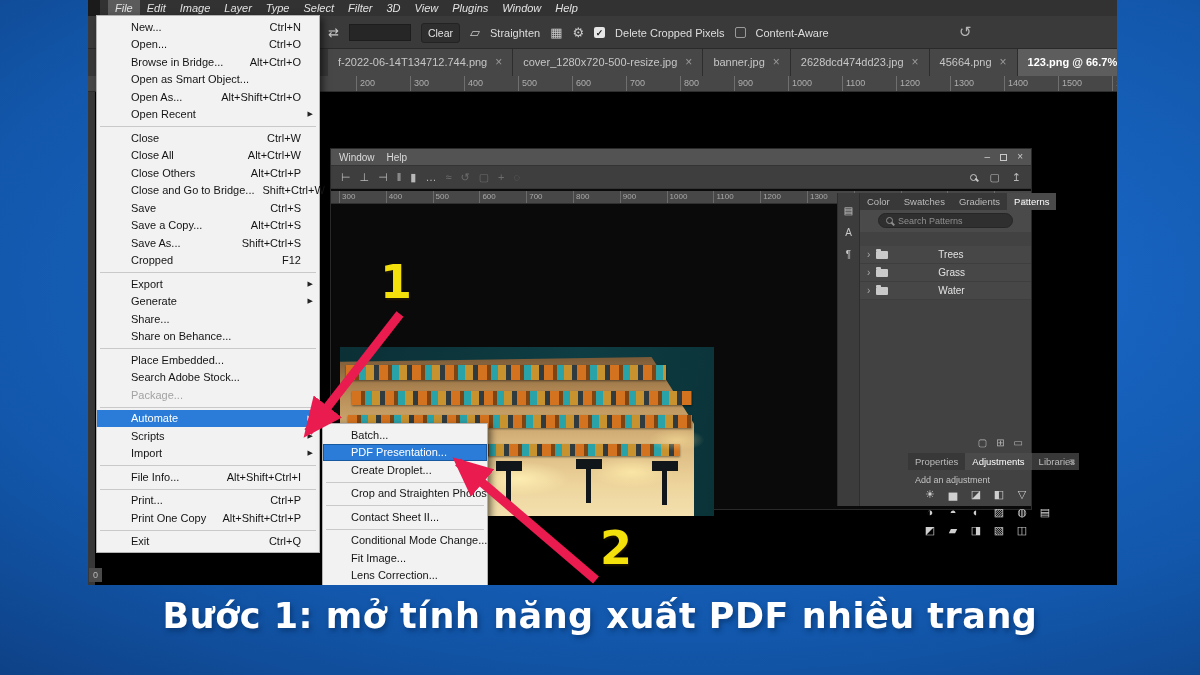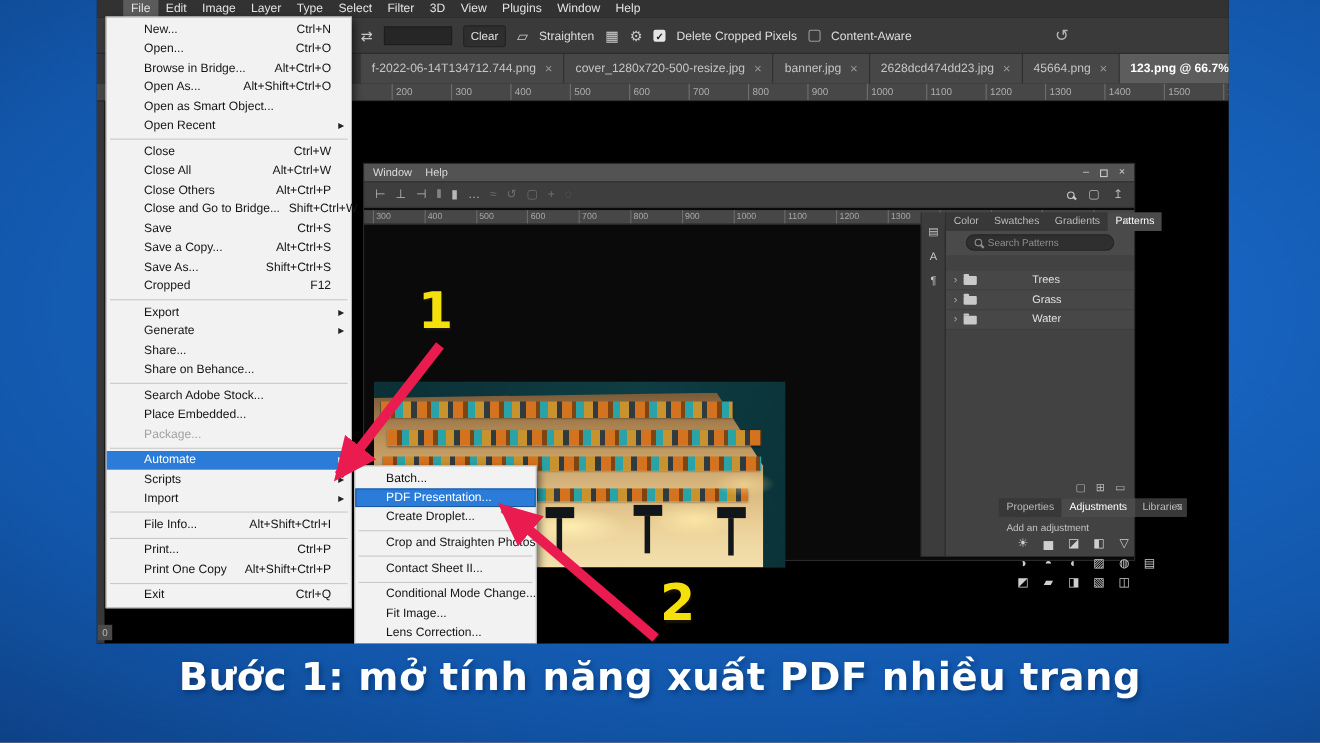--- a/index.html
+++ b/index.html
@@ -4,21 +4,21 @@
 <style>
   * { margin:0; padding:0; box-sizing:border-box; }
   html,body { width:1200px; height:675px; overflow:hidden; font-family:"Liberation Sans", sans-serif; }
   body { position:relative;
     background: radial-gradient(130% 110% at 58% 42%, #1e72d8 0%, #1257ab 48%, #0b316b 85%, #081f4a 100%); }
 
   
   .screenshot { position:absolute; left:88px; top:0; width:1029px; height:585px; background:#1b1b1b; overflow:hidden; }
 
   
-  .menubar { position:absolute; left:0; top:0; width:100%; height:16px; background:#323232; display:flex; align-items:center; padding-left:24px; z-index:5; }
+  .menubar { position:absolute; left:12px; top:0; width:100%; height:16px; background:#323232; display:flex; align-items:center; padding-left:8px; z-index:5;font-style:italic; }
   .mb-item { font-size:11px; color:#e3e3e3; padding:0 7px; height:16px; line-height:16px; white-space:nowrap; }
   .mb-item.active { background:#5b5b5b; }
 
   
   .optionsbar { position:absolute; left:0; top:16px; width:100%; height:33px; background:#3a3a3a; border-bottom:1px solid #2a2a2a; }
   .ob-row { position:absolute; left:240px; top:0; height:33px; display:flex; align-items:center; gap:10px; }
   .ob-icon { color:#c9c9c9; font-size:13px; line-height:1; }
   .ob-field { width:62px; height:17px; background:#262626; border:1px solid #1d1d1d; }
   .ob-btn { min-width:38px; height:20px; background:#2e2e2e; border:1px solid #232323; border-radius:3px; color:#e0e0e0; font-size:10.5px; line-height:18px; text-align:center; padding:0 6px; }
   .ob-label { font-size:11px; color:#dedede; white-space:nowrap; }
@@ -422,31 +422,31 @@
 
       </div>
 
       <div class="mi">
         <span class="lbl">Browse in Bridge...</span>
         <span class="sc">Alt+Ctrl+O</span>
 
       </div>
 
       <div class="mi">
+        <span class="lbl">Open as Smart Object...</span>
+        <span class="sc"></span>
+
+      </div>
+
+      <div class="mi">
         <span class="lbl">Open As...</span>
         <span class="sc">Alt+Shift+Ctrl+O</span>
 
       </div>
 
-      <div class="mi">
-        <span class="lbl">Open as Smart Object...</span>
-        <span class="sc"></span>
-
-      </div>
-
       <div class="mi has-sub">
         <span class="lbl">Open Recent</span>
         <span class="sc"></span>
         <span class="sub-arrow">▶</span>
       </div>
 
       <div class="mi separator">
         
         
         
@@ -530,27 +530,27 @@
 
       </div>
 
       <div class="mi separator">
         
         
         
       </div>
 
       <div class="mi">
+        <span class="lbl">Place Embedded...</span>
+        <span class="sc"></span>
+
+      </div>
+
+      <div class="mi">
         <span class="lbl">Search Adobe Stock...</span>
-        <span class="sc"></span>
-
-      </div>
-
-      <div class="mi">
-        <span class="lbl">Place Embedded...</span>
         <span class="sc"></span>
 
       </div>
 
 
       <div class="mi dis">
         <span class="lbl">Package...</span>
         <span class="sc"></span>
 
       </div>

